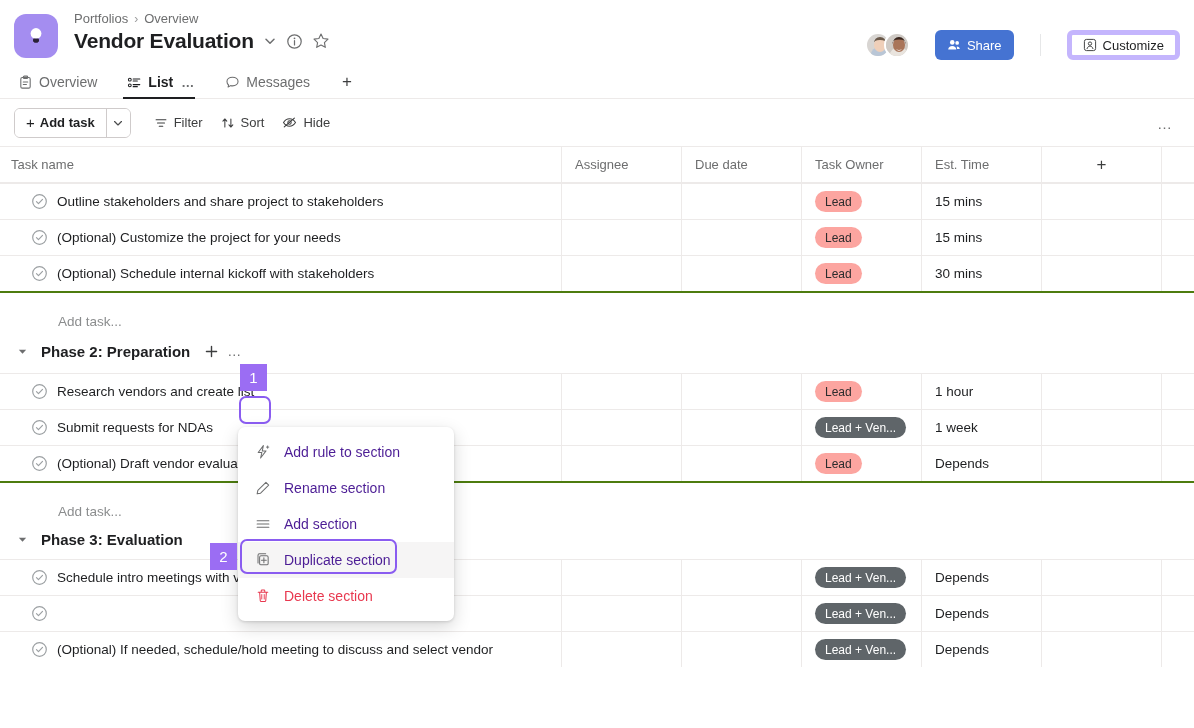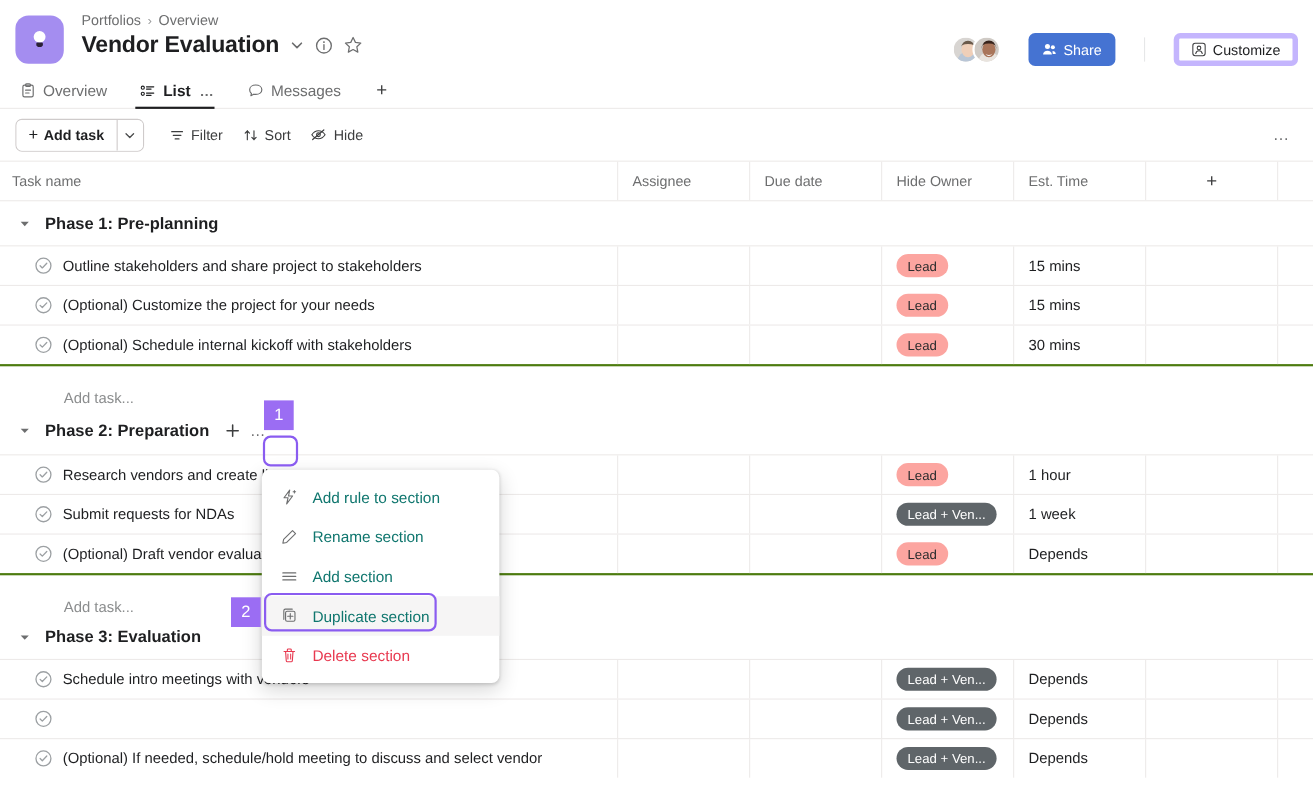--- a/index.html
+++ b/index.html
@@ -90,21 +90,21 @@
   .pill-lead { background: #FCA5A0; color: #2b2c2d; }
   .pill-leadven { background: #5F6569; color: #ffffff; }
   .est { font-size: 13.5px; color: #1e1f21; }
 
   
   .menu {
     position: absolute; left: 238px; top: 427px; width: 216px;
     background: #fff; border-radius: 7px; box-shadow: 0 1px 3px rgba(0,0,0,.14), 0 6px 18px rgba(0,0,0,.16);
     padding: 7px 0 7px 0; z-index: 40;
   }
-  .menu-item { display: flex; align-items: center; gap: 13px; height: 36px; padding: 0 16px; font-size: 14px; color: #0f766e; cursor: pointer; }
+  .menu-item { display: flex; align-items: center; gap: 13px; height: 36px; padding: 0 16px; font-size: 14px; color: #4c1d95; cursor: pointer; }
   .menu-item .mi-icon { width: 17px; display: flex; align-items: center; justify-content: center; color: #6d6e6f; }
   .menu-item.danger { color: #e8384f; }
   .menu-item.danger .mi-icon { color: #e8384f; }
   .menu-item.hl { background: #f6f5f5; }
   .menu-hl-box {
     position: absolute; left: 240px; top: 539px; width: 157px; height: 35px;
     border: 2px solid #8A5CF0; border-radius: 7px; z-index: 60; pointer-events: none;
   }
 
   
@@ -281,36 +281,28 @@
       <div class="dots-btn">…</div>
     </div>
   </div>
 
   <div class="grid">
 
     <div class="row hdr-row">
       <div class="cell c-task">Task name</div>
       <div class="cell c-assignee">Assignee</div>
       <div class="cell c-due">Due date</div>
-      <div class="cell c-owner">Hide Owner</div>
+      <div class="cell c-owner">Task Owner</div>
       <div class="cell c-est">Est. Time</div>
       <div class="cell c-plus">
         <span class="hdr-plus">+</span>
       </div>
       <div class="cell c-last"></div>
     </div>
 
-    <div class="section-hdr">
-      <div class="sec-caret">
-        <svg width="11" height="11" viewBox="0 0 12 12">
-            <path d="M2 4 L6 8.4 L10 4Z" fill="#6d6e6f"></path>
-          </svg>
-      </div>
-      <span class="sec-title">Phase 1: Pre-planning</span>
-    </div>
 
     <div class="row task-row">
       <div class="cell c-task">
         <span class="check">
             <svg width="17" height="17" viewBox="0 0 18 18">
               <circle cx="9" cy="9" r="7.2" fill="none" stroke="#9ca0a3" stroke-width="1.25"></circle>
               <path d="M5.8 9.1 7.9 11.2 12.2 6.7" fill="none" stroke="#9ca0a3" stroke-width="1.25" stroke-linecap="round" stroke-linejoin="round"></path>
             </svg>
           </span>
         <span class="task-name">Outline stakeholders and share project to stakeholders</span>

